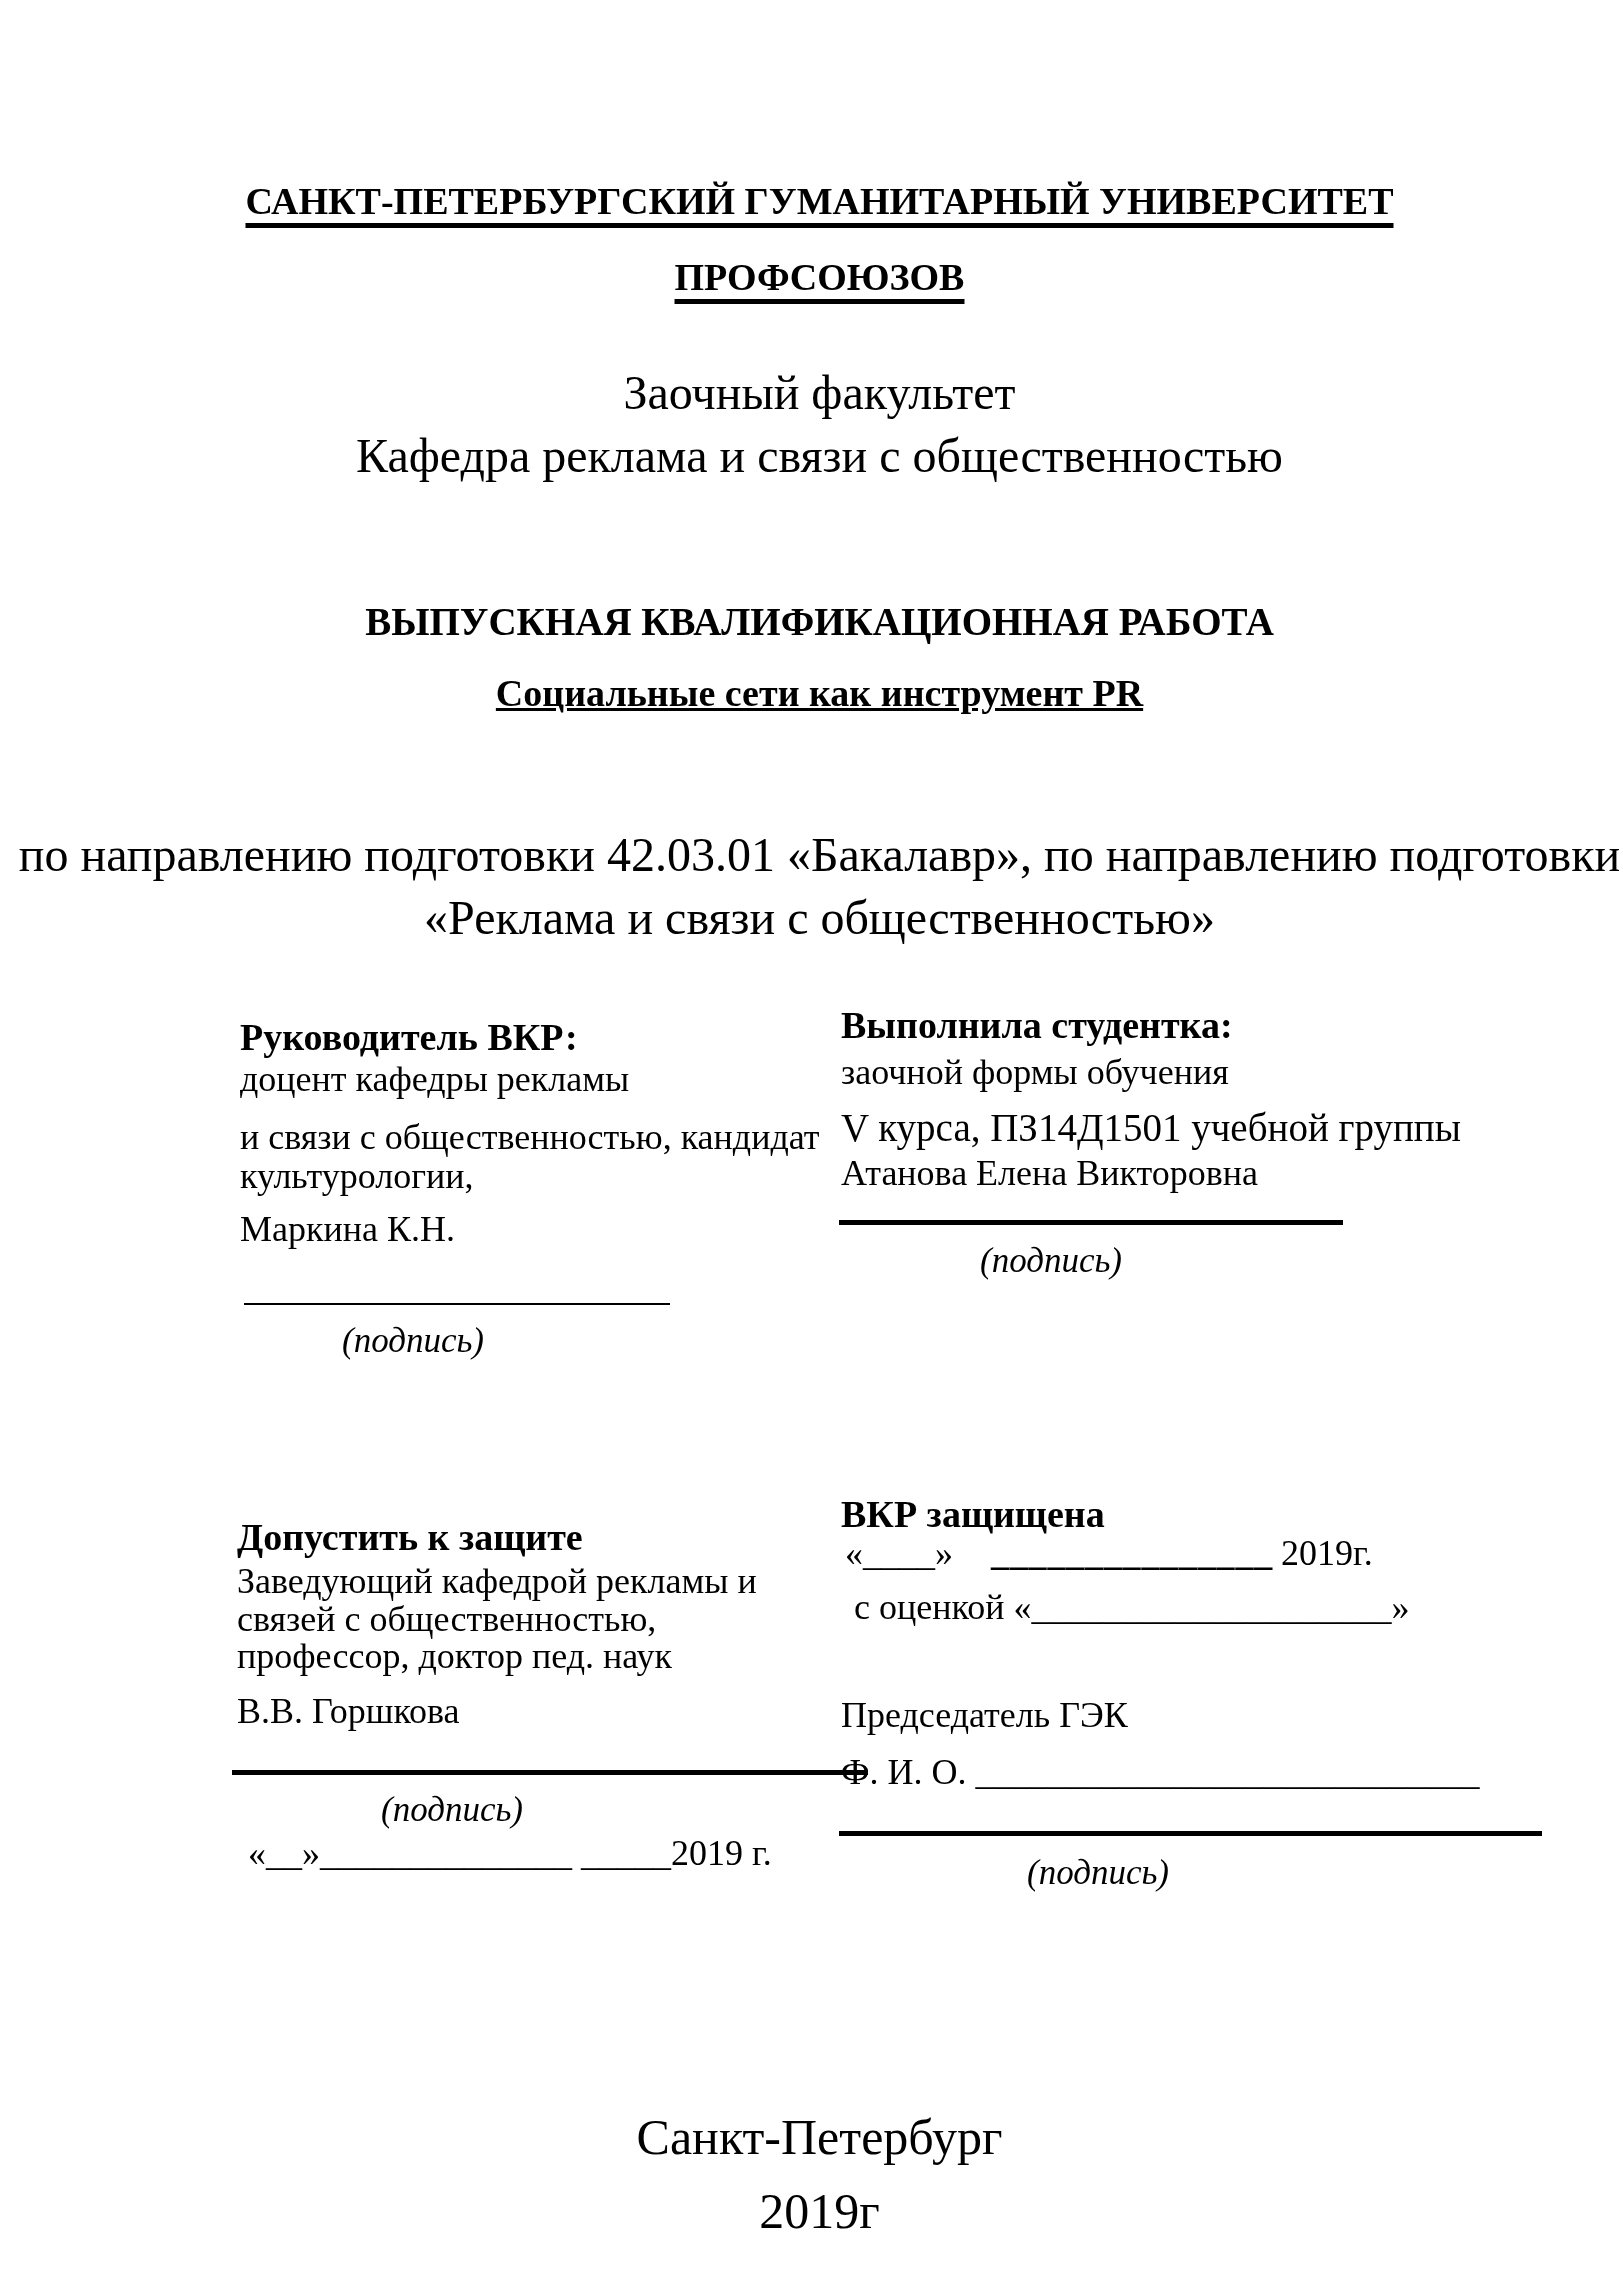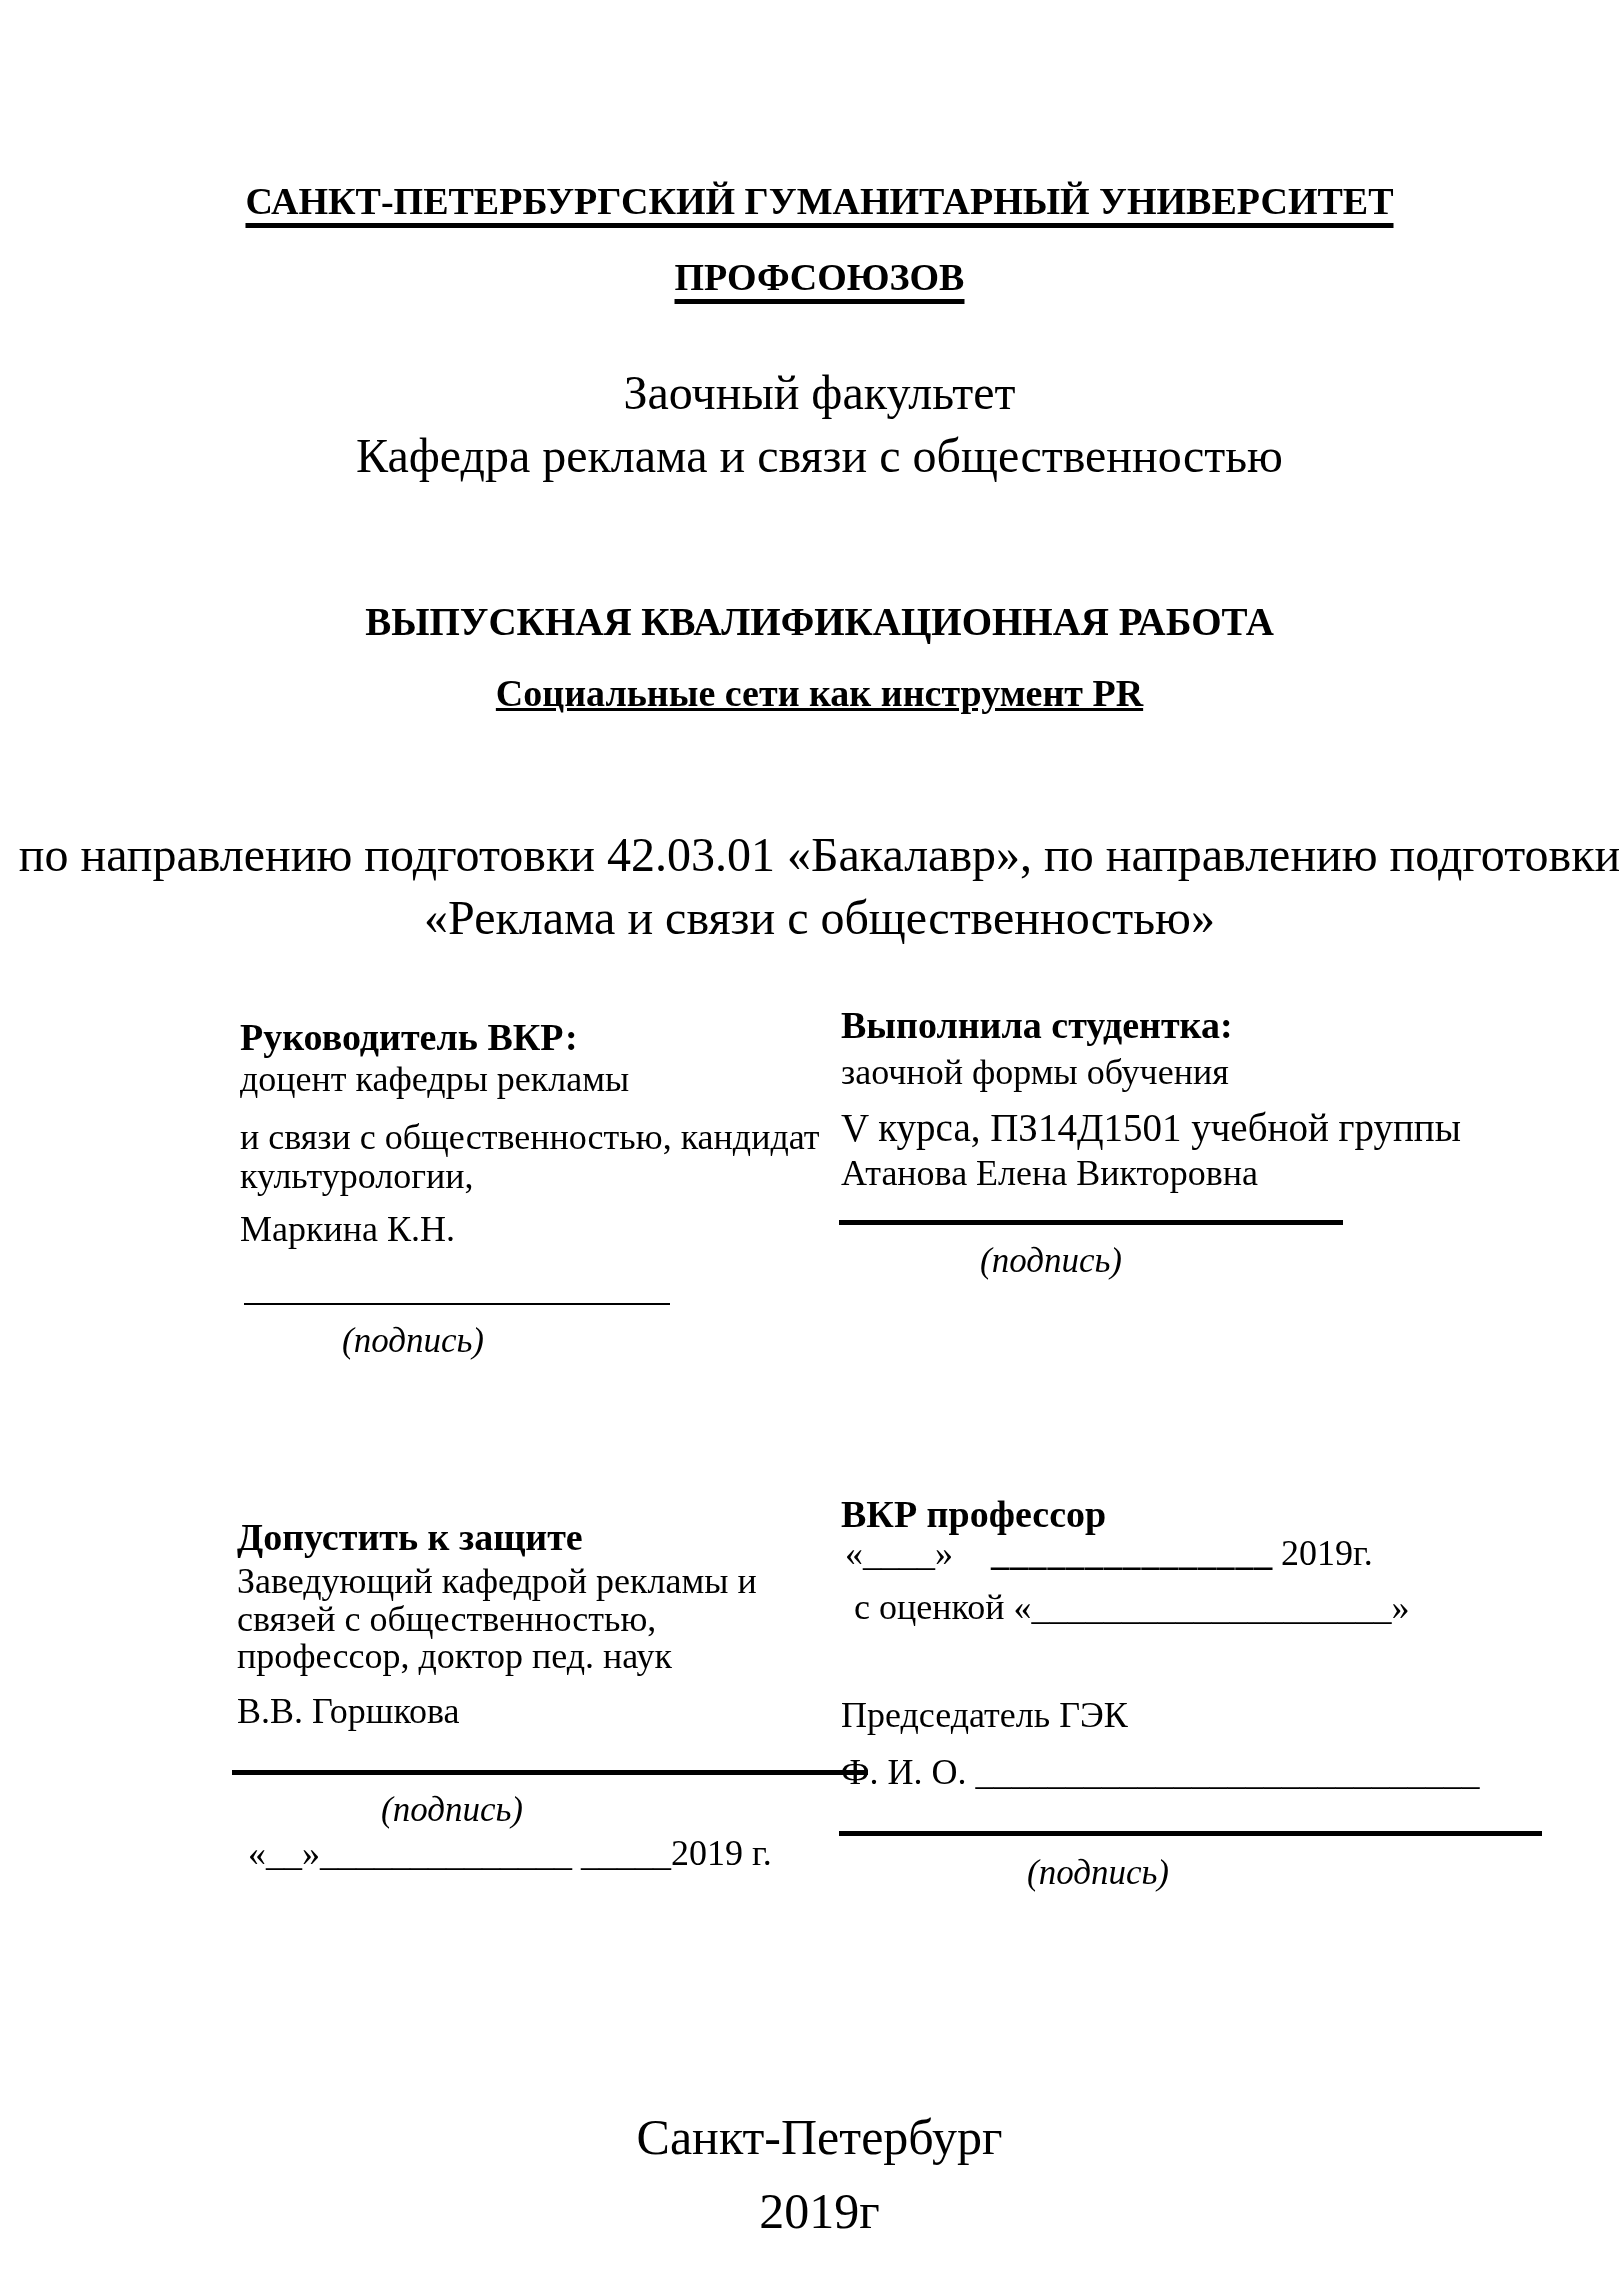--- a/index.html
+++ b/index.html
@@ -85,21 +85,21 @@
 
   <div class="abs block-heading" style="left:225px; top:1503px;">Допустить к защите</div>
   <div class="abs block-text" style="left:225px; top:1548px;">Заведующий кафедрой рекламы и</div>
   <div class="abs block-text" style="left:225px; top:1586px;">связей с общественностью,</div>
   <div class="abs block-text" style="left:225px; top:1623px;">профессор, доктор пед. наук</div>
   <div class="abs block-text" style="left:225px; top:1678px;">В.В. Горшкова</div>
   <div class="abs sig thick" style="left:224px; top:1762px; width:636px;"></div>
   <div class="abs caption" style="left:224px; top:1778px; width:440px;">(подпись)</div>
   <div class="abs block-text" style="left:236px; top:1820px;">«__»______________ _____2019 г.</div>
 
-  <div class="abs block-heading" style="left:829px; top:1480px;">ВКР профессор</div>
+  <div class="abs block-heading" style="left:829px; top:1480px;">ВКР защищена</div>
   <div class="abs block-text" style="left:829px; top:1520px;">
     <span>«____»</span><span class="blank-bold">_______________</span><span>2019г.</span>
   </div>
   <div class="abs block-text" style="left:842px; top:1574px;">с оценкой «____________________»</div>
   <div class="abs block-text" style="left:829px; top:1682px;">Председатель ГЭК</div>
   <div class="abs block-text" style="left:829px; top:1739px;">Ф. И. О. ____________________________</div>
   <div class="abs sig thick" style="left:831px; top:1823px; width:703px;"></div>
   <div class="abs caption" style="left:831px; top:1841px; width:518px;">(подпись)</div>
 
   <div class="abs center footer">

